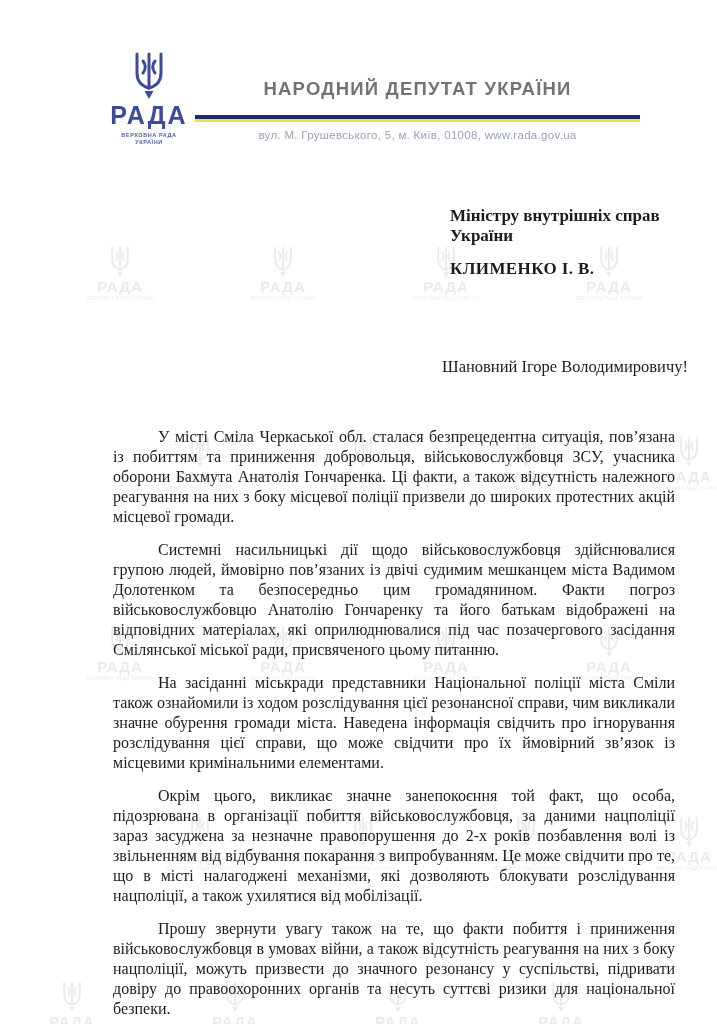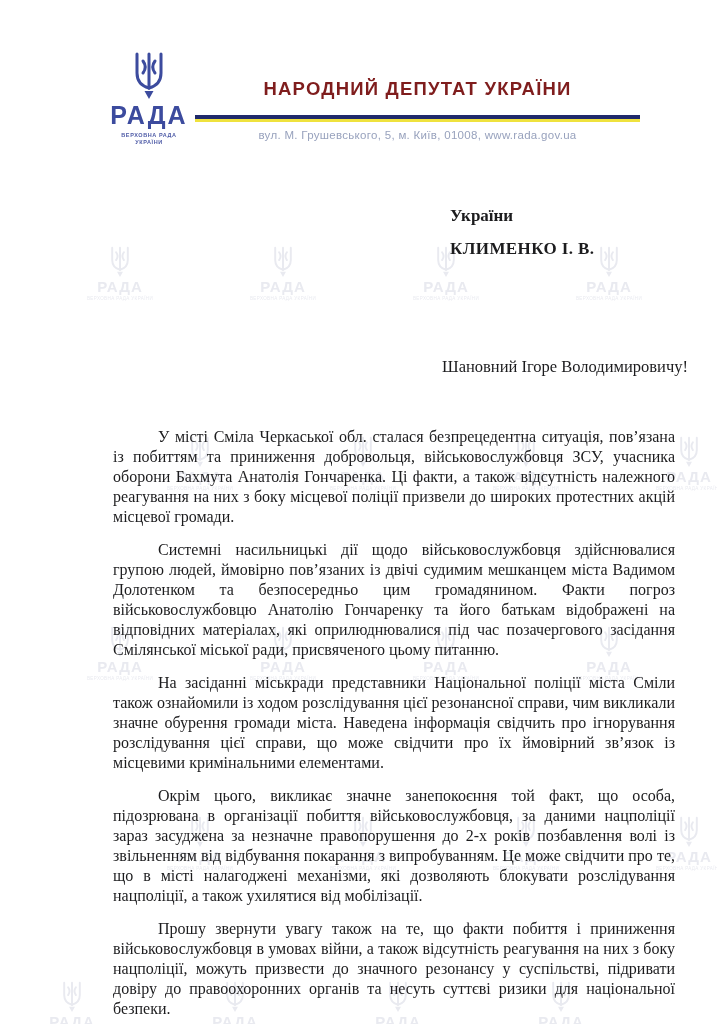--- a/index.html
+++ b/index.html
@@ -30,21 +30,21 @@
     font-family:"Liberation Sans",sans-serif;font-weight:bold;
     font-size:25px;letter-spacing:2px;line-height:1.02;margin-top:1px;
   }
   .logo-cap{
     font-family:"Liberation Sans",sans-serif;font-size:5.5px;font-weight:bold;
     letter-spacing:.6px;text-align:center;line-height:1.35;margin-top:3px;color:#4d5aa6;
   }
   .header-right{position:absolute;left:195px;top:78px;width:445px;z-index:2;text-align:center;}
   .header-title{
     font-family:"Liberation Sans",sans-serif;font-weight:bold;
-    font-size:18.5px;letter-spacing:1.2px;color:#7f1d1d;line-height:1.2;
+    font-size:18.5px;letter-spacing:1.2px;color:#737373;line-height:1.2;
   }
   .header-divider{margin-top:15px;width:100%;}
   .header-divider .bar-navy{height:4px;background:#1f2a6b;}
   .header-divider .bar-yellow{height:3px;background:#efe23d;}
   .header-address{
     margin-top:7px;
     font-family:Liberation Sans, sans-serif;font-size:11.5px;
     color:#98a2bd;letter-spacing:.3px;
   }
   
@@ -332,20 +332,21 @@
   <div class="header-right">
     <div class="header-title">НАРОДНИЙ ДЕПУТАТ УКРАЇНИ</div>
     <div class="header-divider">
       <div class="bar-navy"></div>
       <div class="bar-yellow"></div>
     </div>
     <div class="header-address">вул. М. Грушевського, 5, м. Київ, 01008,  www.rada.gov.ua</div>
   </div>
 
   <div class="recipient">
+    <div>Міністру внутрішніх справ</div>
     <div>України</div>
     <div class="name">КЛИМЕНКО І. В.</div>
   </div>
 
   <div class="salutation">Шановний Ігоре Володимировичу!</div>
 
   <div class="letter-body">
     <p>У місті Сміла Черкаської обл. сталася безпрецедентна ситуація, пов’язана із побиттям та приниження добровольця, військовослужбовця ЗСУ, учасника оборони Бахмута Анатолія Гончаренка. Ці факти, а також відсутність належного реагування на них з боку місцевої поліції призвели до широких протестних акцій місцевої громади.</p>
     <p>Системні насильницькі дії щодо військовослужбовця здійснювалися групою людей, ймовірно пов’язаних із двічі судимим мешканцем міста Вадимом Долотенком та безпосередньо цим громадянином. Факти погроз військовослужбовцю Анатолію Гончаренку та його батькам відображені на відповідних матеріалах, які оприлюднювалися під час позачергового засідання Смілянської міської ради, присвяченого цьому питанню.</p>
     <p>На засіданні міськради представники Національної поліції міста Сміли також ознайомили із ходом розслідування цієї резонансної справи, чим викликали значне обурення громади міста. Наведена інформація свідчить про ігнорування розслідування цієї справи, що може свідчити про їх ймовірний зв’язок із місцевими кримінальними елементами.</p>

